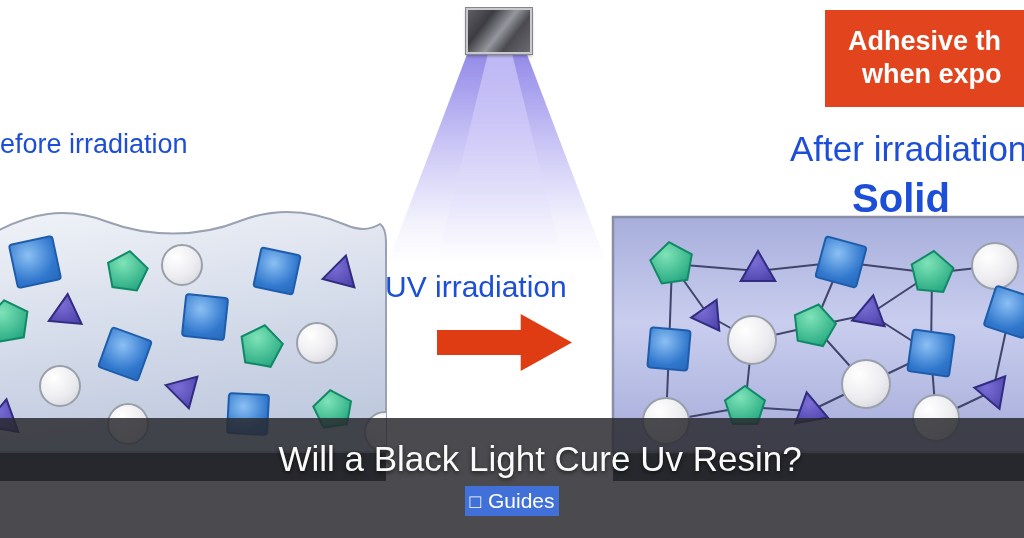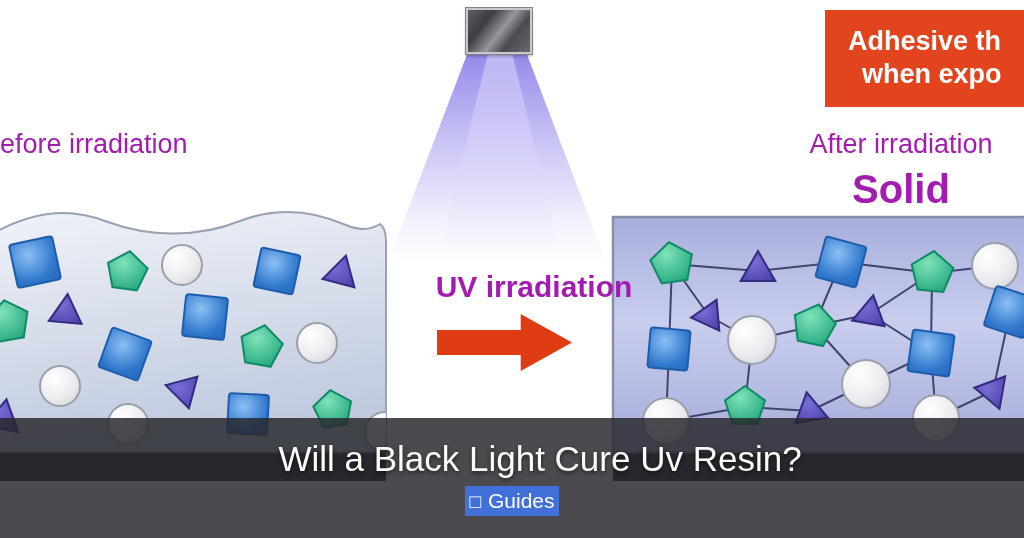--- a/index.html
+++ b/index.html
@@ -20,27 +20,27 @@
   .beam-outer{left:388px;top:50px;width:218px;height:212px;z-index:2;
     clip-path:polygon(37% 0,63% 0,100% 100%,0 100%);
     background:linear-gradient(180deg,rgba(122,110,228,.82) 0%,rgba(160,152,238,.55) 45%,rgba(204,200,248,.22) 82%,rgba(218,216,250,0) 100%);
     filter:blur(2px);}
   .beam-inner{left:430px;top:50px;width:140px;height:206px;z-index:2;
     clip-path:polygon(42% 0,58% 0,94% 100%,6% 100%);
     background:linear-gradient(180deg,rgba(214,210,252,.65) 0%,rgba(225,222,252,.35) 60%,rgba(232,230,253,0) 100%);
     filter:blur(2px);}
 
   
-  .lbl{color:#a21caf;z-index:3;white-space:nowrap;}
+  .lbl{color:#1d4ed8;z-index:3;white-space:nowrap;}
   .before-state{left:0px;top:129px;font-size:27px;}
   .before-phase{left:44px;top:163px;font-size:30px;font-weight:bold;}
   .after-wrap{left:790px;top:129px;width:222px;text-align:center;}
-  .after-state{font-size:27px;}
+  .after-state{font-size:35px;}
   .after-phase{margin-top:7px;font-size:40px;font-weight:bold;}
-  .uv-label{left:385px;top:270px;width:226px;text-align:center;font-size:30px;font-weight:bold;z-index:3;margin-left:36px;}
+  .uv-label{left:385px;top:270px;width:226px;text-align:left;font-size:30px;font-weight:normal;z-index:3;}
 
   
   .banner{left:825px;top:10px;width:260px;height:97px;background:#e2451e;z-index:3;
     color:#ffffff;font-weight:bold;font-size:27px;line-height:33px;padding-top:15px;box-sizing:border-box;}
   .banner .l1{margin-left:23px;}
   .banner .l2{margin-left:37px;}
 
   
   .arrow{left:437px;top:314px;width:135px;height:57px;background:#e03c14;z-index:3;
     clip-path:polygon(0 28%,62% 28%,62% 0,100% 50%,62% 100%,62% 72%,0 72%);}

